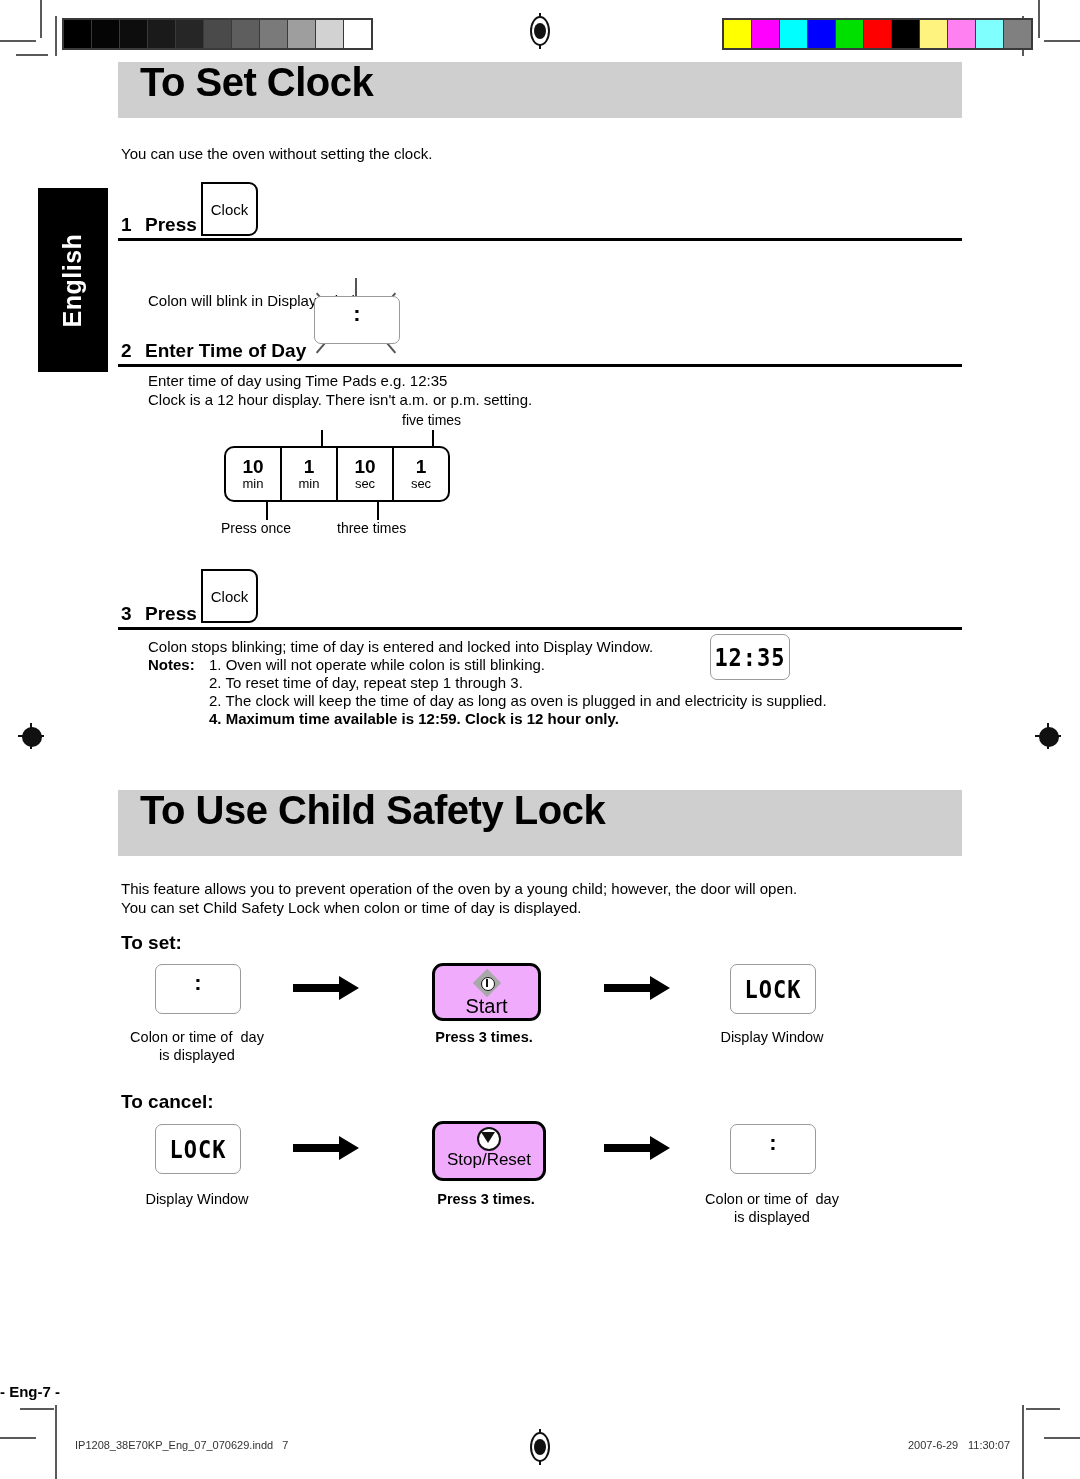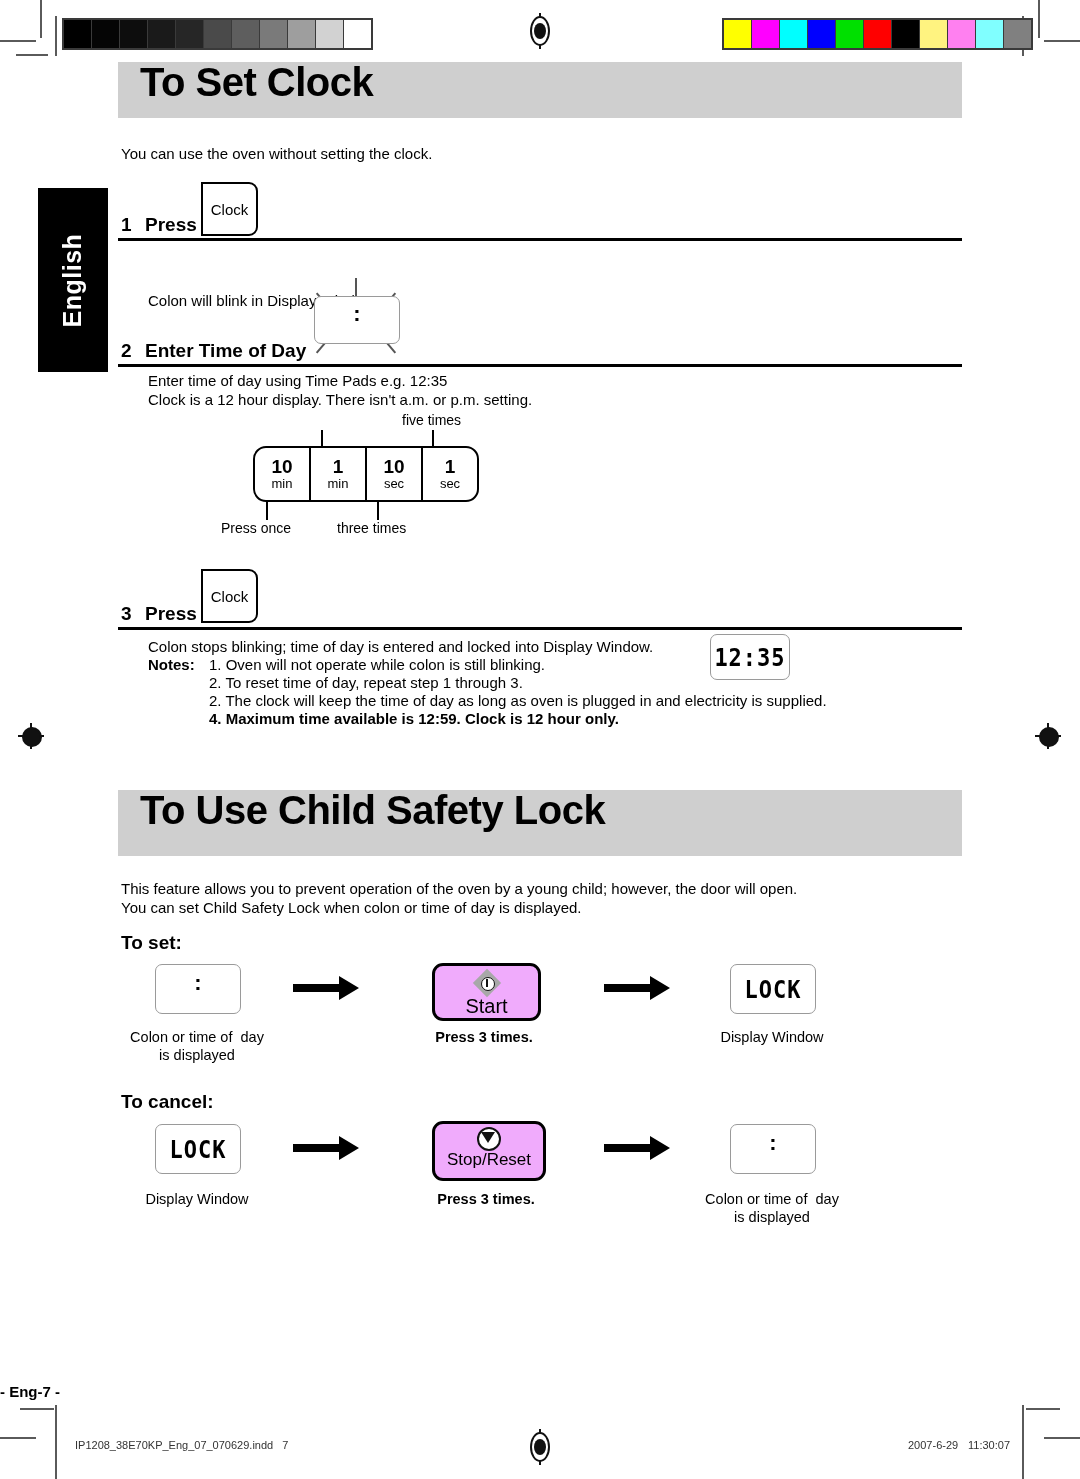--- a/index.html
+++ b/index.html
@@ -205,21 +205,21 @@
 <div class="step-label" style="left:145px;top:340px;">Enter Time of Day</div>
 <div class="rule" style="left:118px;top:364px;width:844px;"></div>
 <div class="ptext" style="left:148px;top:371px;">Enter time of day using Time Pads e.g. 12:35</div>
 <div class="ptext" style="left:148px;top:390px;">Clock is a 12 hour display. There isn't a.m. or p.m. setting.</div>
 
 <div class="calloutTxt" style="left:302px;top:412px;margin-top:44px;">twice</div>
 <div class="calloutTxt" style="left:402px;top:412px;">five times</div>
 <div class="leader" style="left:321px;top:430px;height:18px;"></div>
 <div class="leader" style="left:432px;top:430px;height:18px;"></div>
 
-<div class="padgroup" id="padGroup" style="left:253px;top:446px;border-radius:13px;">
+<div class="padgroup" id="padGroup" style="left:224px;top:446px;">
     <div class="cell">
       <div class="big">10</div>
       <div class="sml">min</div>
     </div>
     <div class="cell">
       <div class="big">1</div>
       <div class="sml">min</div>
     </div>
     <div class="cell">
       <div class="big">10</div>

